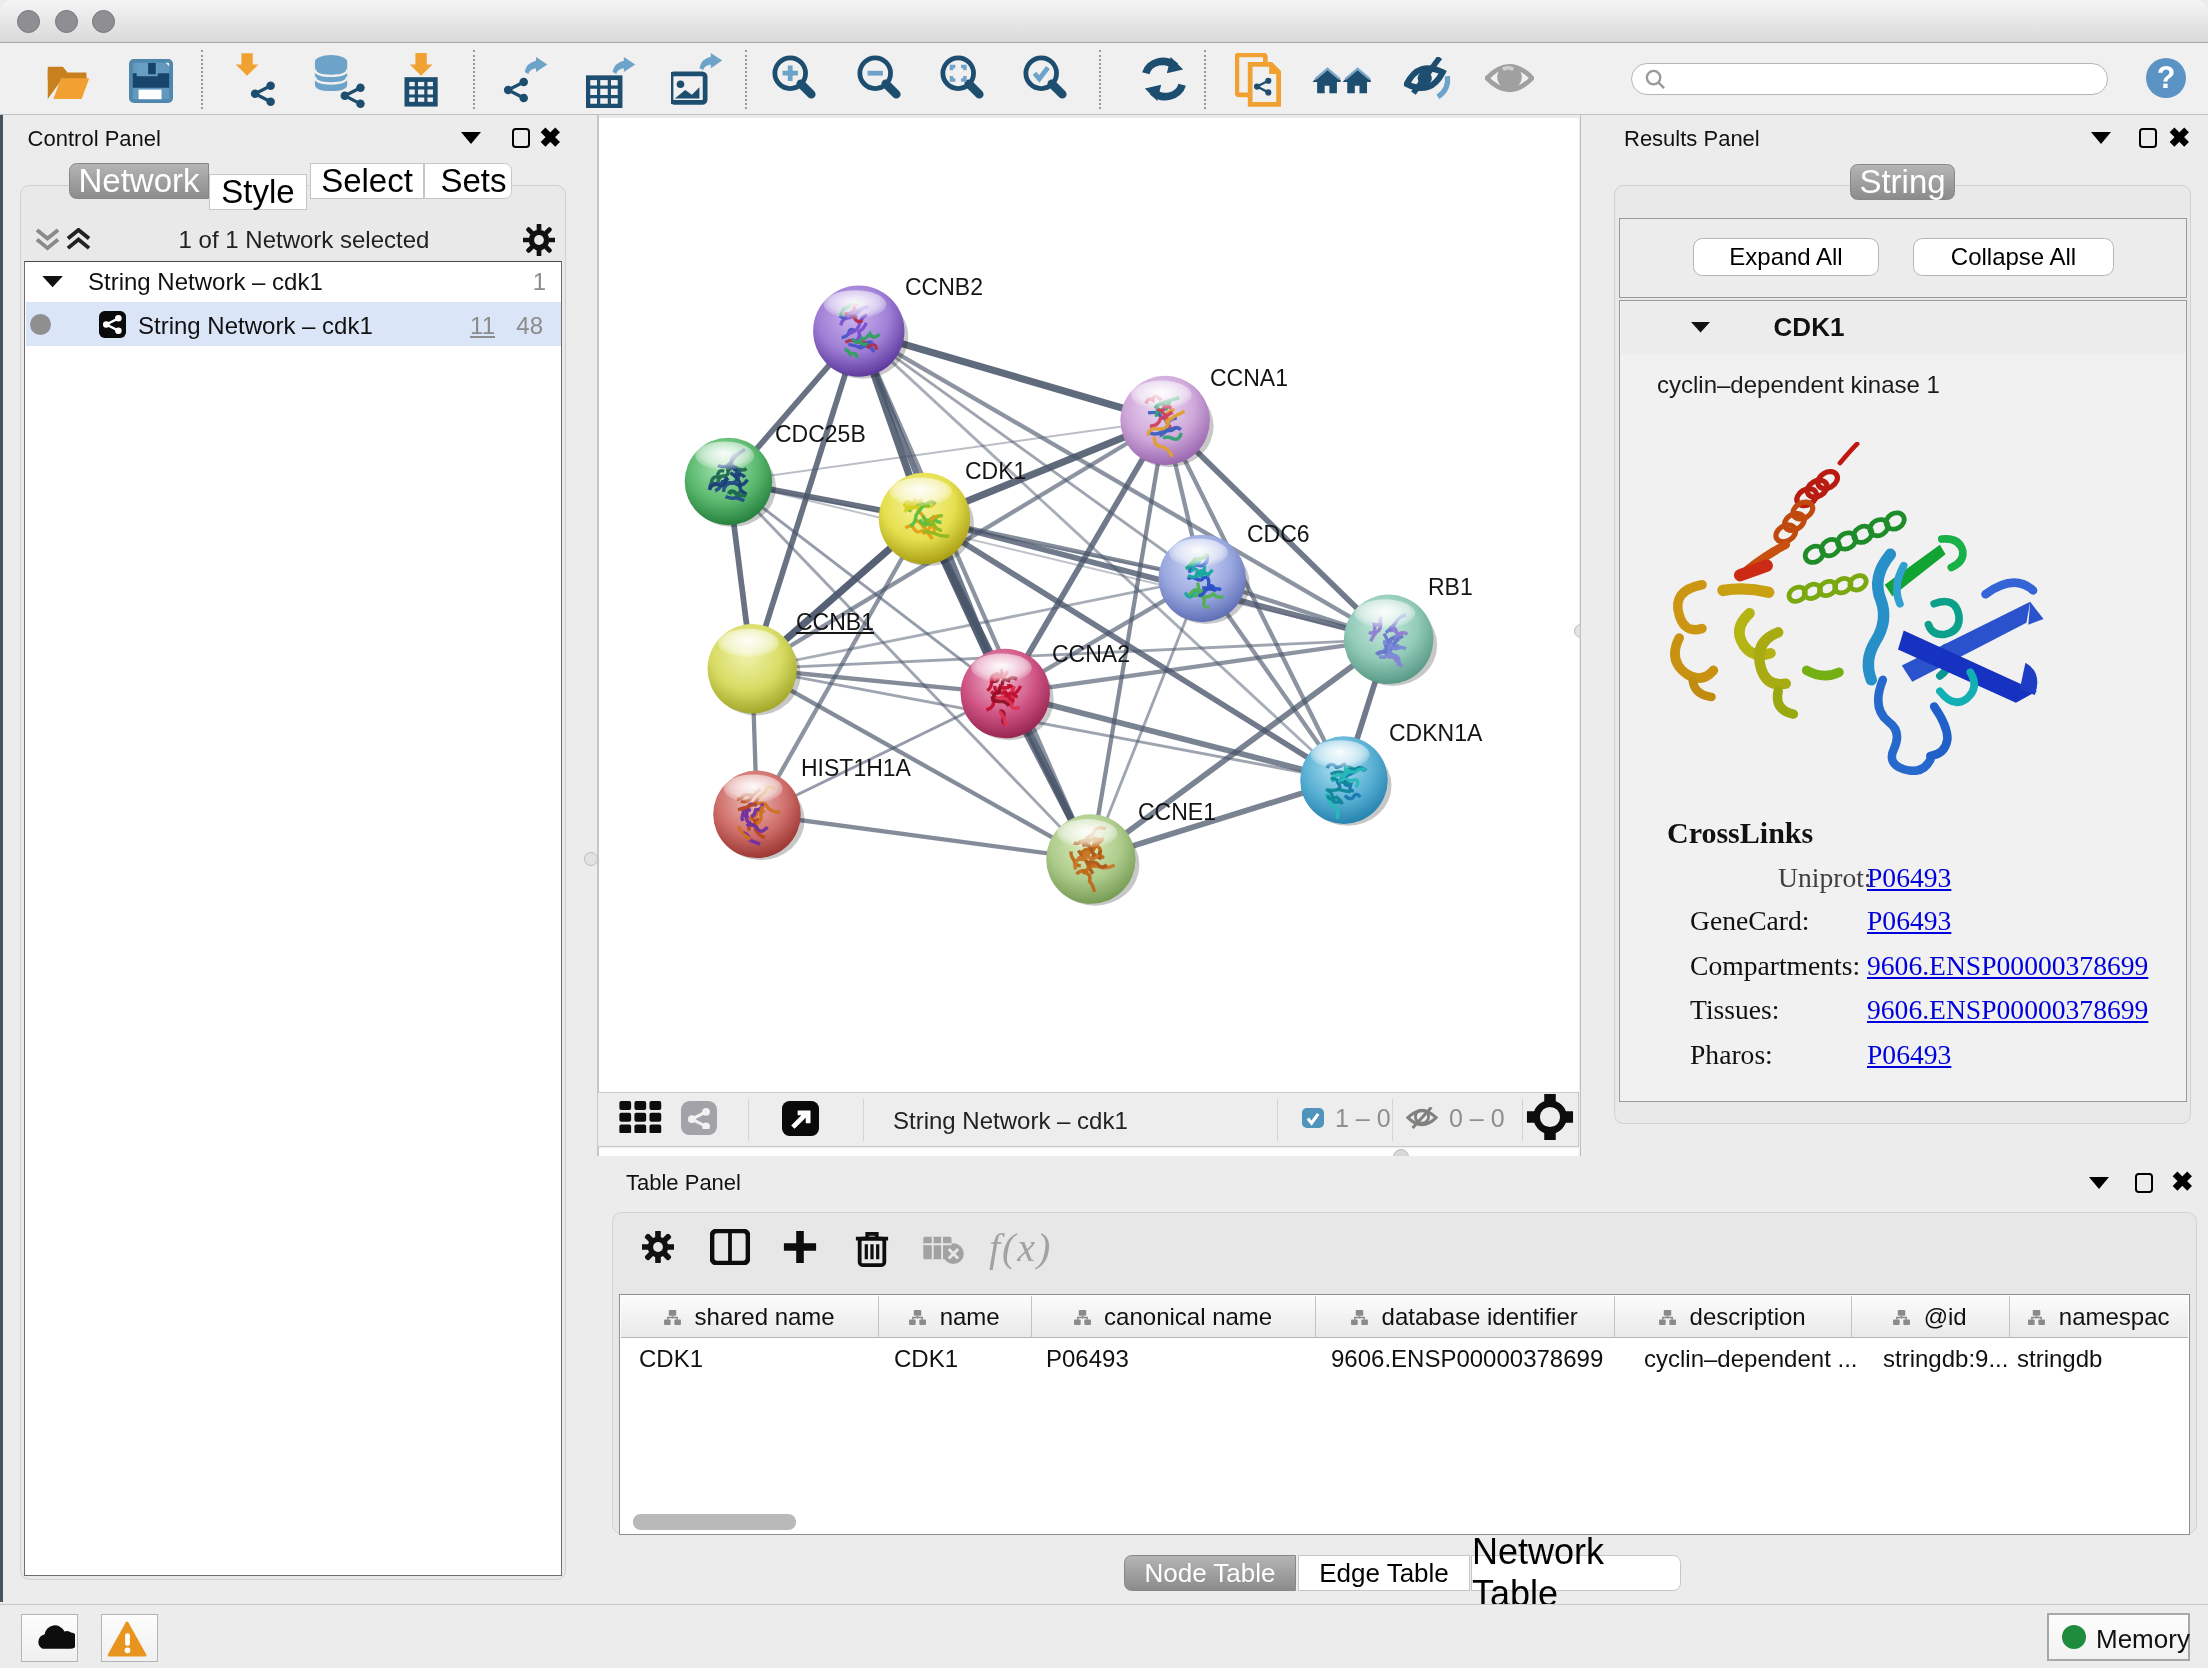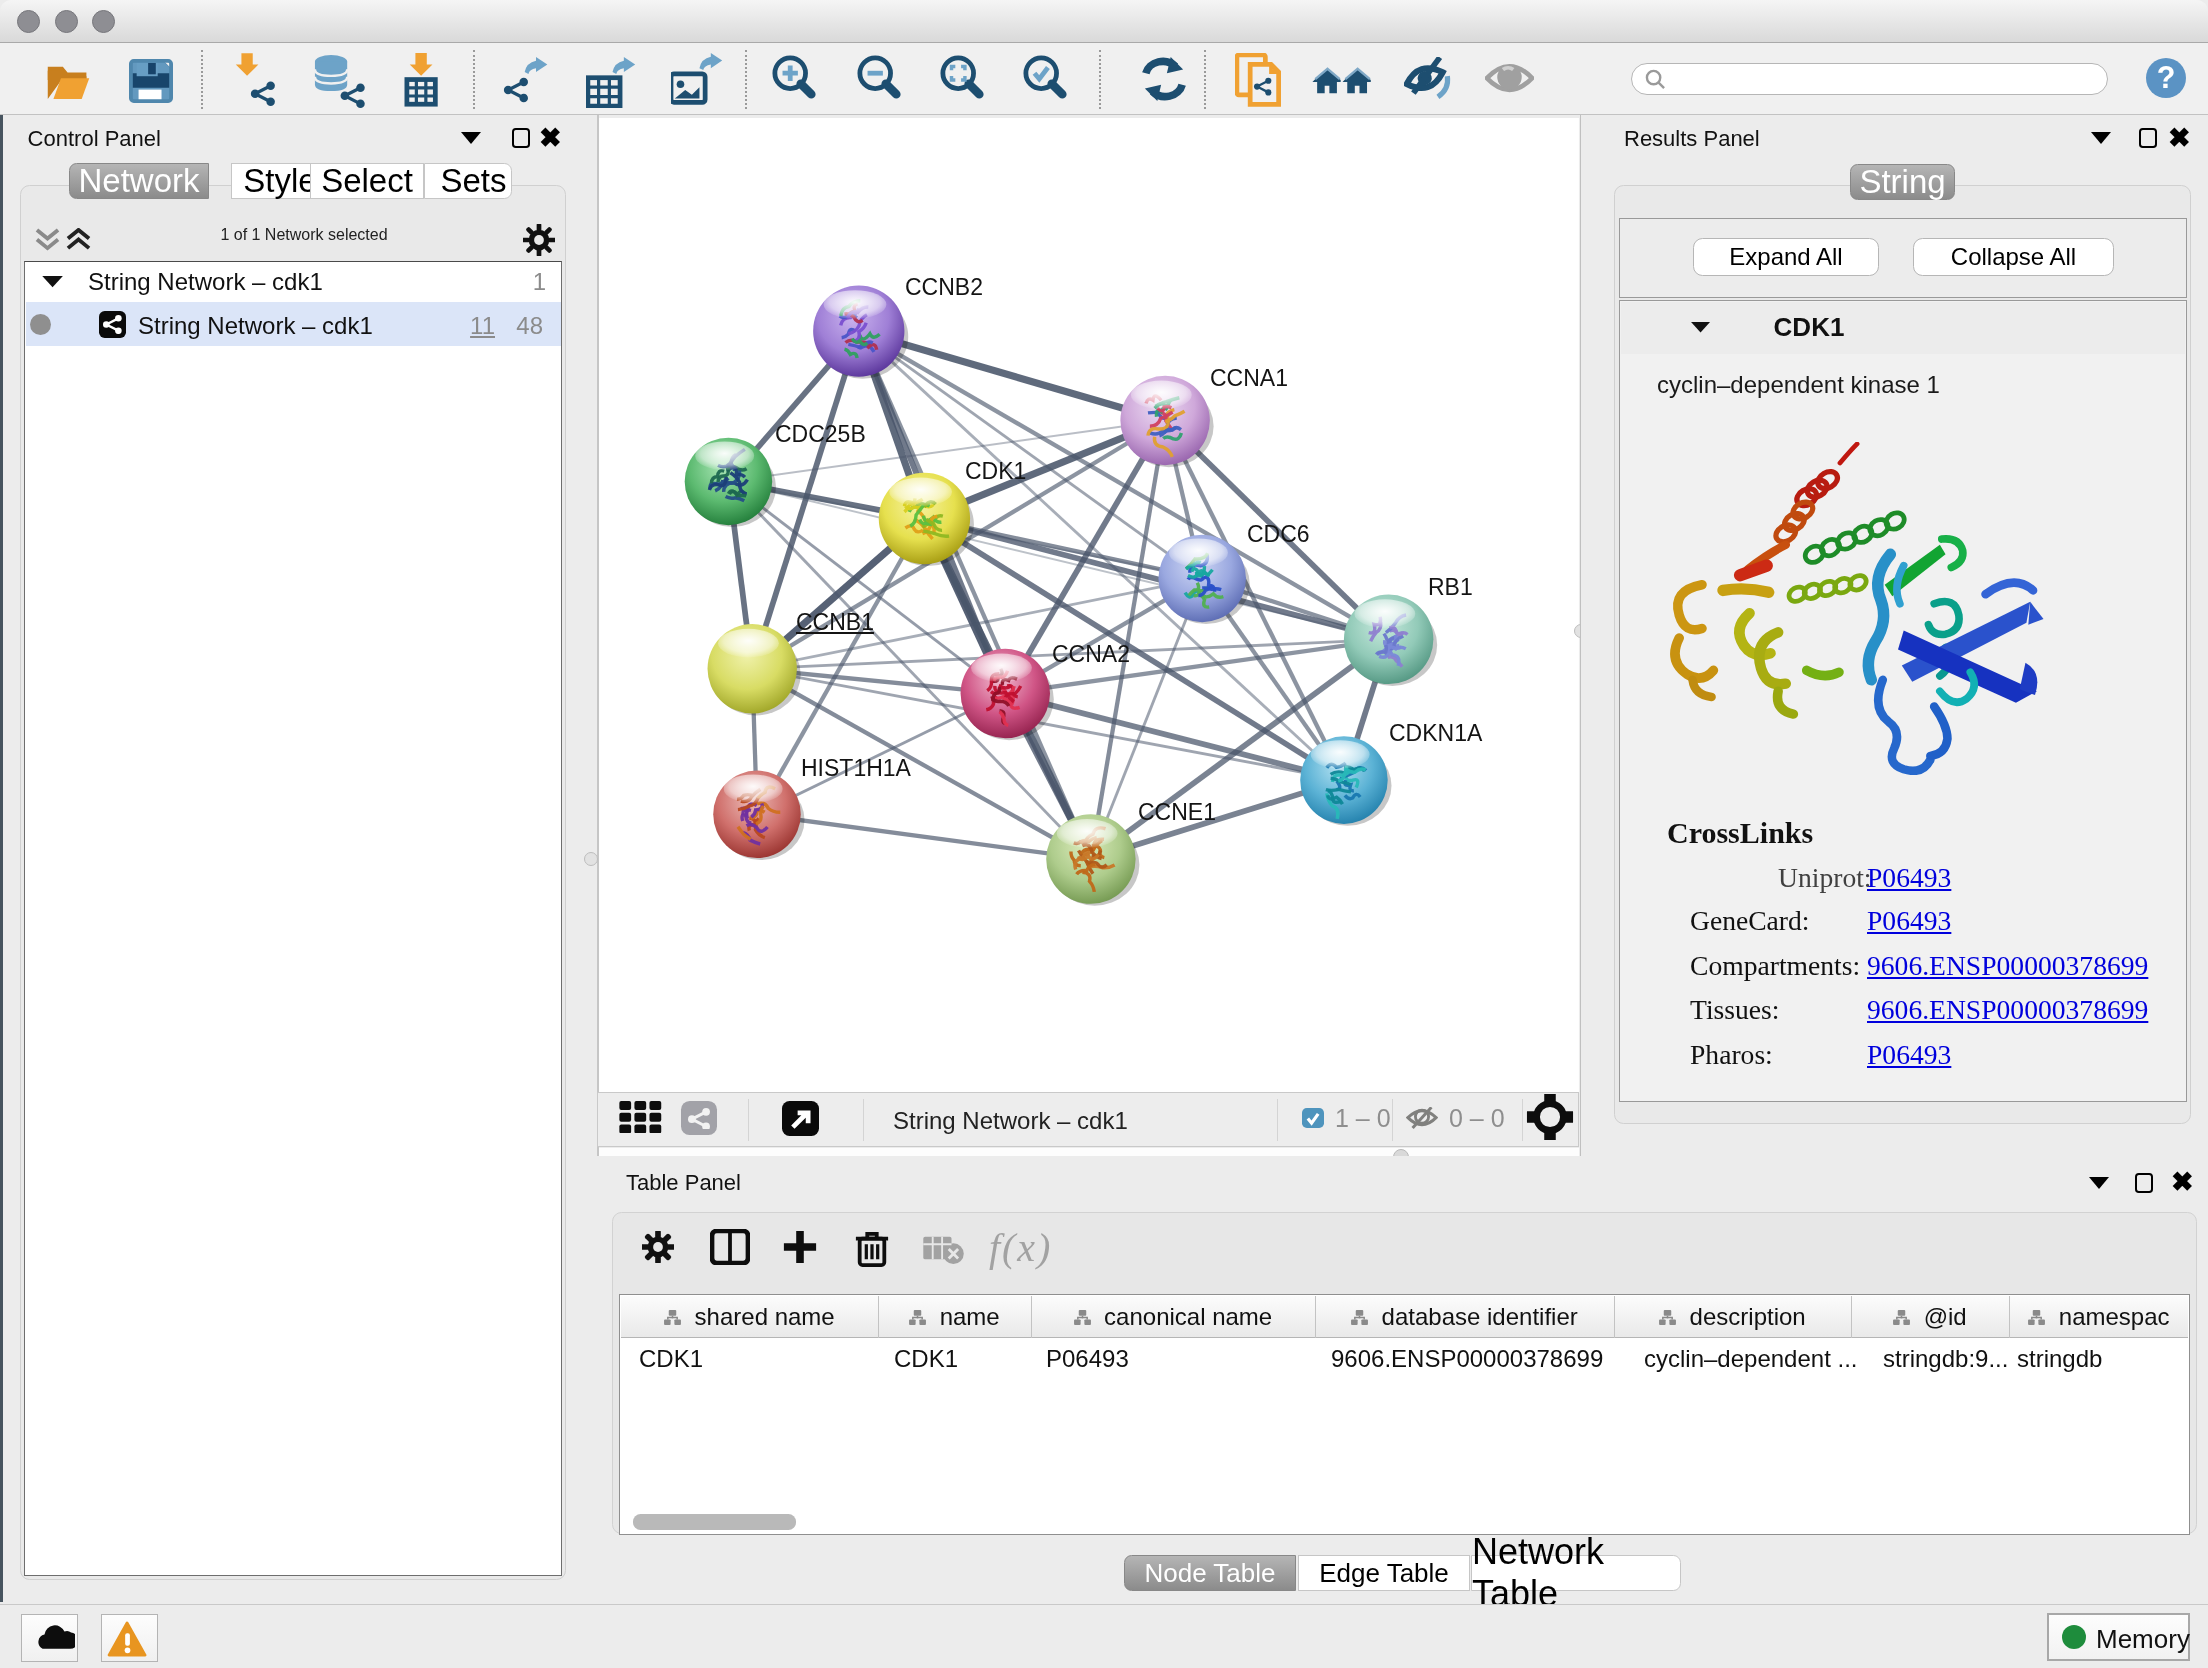--- a/index.html
+++ b/index.html
@@ -171,30 +171,30 @@
     <circle cx="9" cy="9" r="7" fill="none" stroke="#9a9a9a" stroke-width="2.5"></circle>
     <path d="M14 14 l6 6" stroke="#9a9a9a" stroke-width="2.5"></path>
   </svg>
 <div class="abs" style="left:0;top:115px;width:2.9px;height:1487px;background:#47545f;"></div>
 <div class="abs ptitle" style="left:27.6px;top:126px;">Control Panel</div>
 <div class="abs phdr-caret" style="left:461px;top:132px;"></div>
 <div class="abs phdr-sq" style="left:512px;top:128px;"></div>
 <div class="abs xmark" style="left:539px;top:125px;">✖</div>
 <div class="abs" style="left:20px;top:185px;width:546px;height:1395px;background:#e9e9e9;border:1px solid #d0d0d0;border-radius:9.5px;"></div>
 <div class="tab tabsel" style="left:69px;top:163px;width:140px;border-radius:7.6px 0 0 7.6px;">Network</div>
-<div class="tab" style="left:209px;top:163px;width:98px;margin-left:22px;">Style</div>
+<div class="tab" style="left:209px;top:174px;width:98px;">Style</div>
 <div class="tab" style="left:310px;top:163px;width:114px;">Select</div>
 <div class="tab" style="left:424px;top:163px;width:88px;border-radius:0 7.6px 7.6px 0;padding-left:11px;">Sets</div>
 <svg class="abs" style="left:35px;top:228px;" width="25" height="23" viewBox="0 0 26 24">
     <path d="M2 2 l11 9 11-9 M2 12 l11 9 11-9" stroke="#8a8a8a" stroke-width="4" fill="none"></path>
   </svg>
 <svg class="abs" style="left:66px;top:228px;" width="25" height="23" viewBox="0 0 26 24">
     <path d="M2 11 l11-9 11 9 M2 21 l11-9 11 9" stroke="#222" stroke-width="4" fill="none"></path>
   </svg>
-<div class="abs" style="left:114px;top:226px;width:380px;font-size:16px;color:#222;text-align:center;">1 of 1 Network selected</div>
+<div class="abs" style="left:114px;top:226px;width:380px;font-size:24px;color:#222;text-align:center;">1 of 1 Network selected</div>
 <svg class="abs" style="left:523px;top:224px;" width="32" height="32" viewBox="0 0 34 34">
     <g>
       <circle cx="17" cy="17" r="11" fill="#111"></circle>
       <rect x="14.5" y="-1" width="5" height="9" rx="2" fill="#111" transform="rotate(0 17 17)"></rect>
       <rect x="14.5" y="-1" width="5" height="9" rx="2" fill="#111" transform="rotate(45 17 17)"></rect>
       <rect x="14.5" y="-1" width="5" height="9" rx="2" fill="#111" transform="rotate(90 17 17)"></rect>
       <rect x="14.5" y="-1" width="5" height="9" rx="2" fill="#111" transform="rotate(135 17 17)"></rect>
       <rect x="14.5" y="-1" width="5" height="9" rx="2" fill="#111" transform="rotate(180 17 17)"></rect>
       <rect x="14.5" y="-1" width="5" height="9" rx="2" fill="#111" transform="rotate(225 17 17)"></rect>
       <rect x="14.5" y="-1" width="5" height="9" rx="2" fill="#111" transform="rotate(270 17 17)"></rect>

